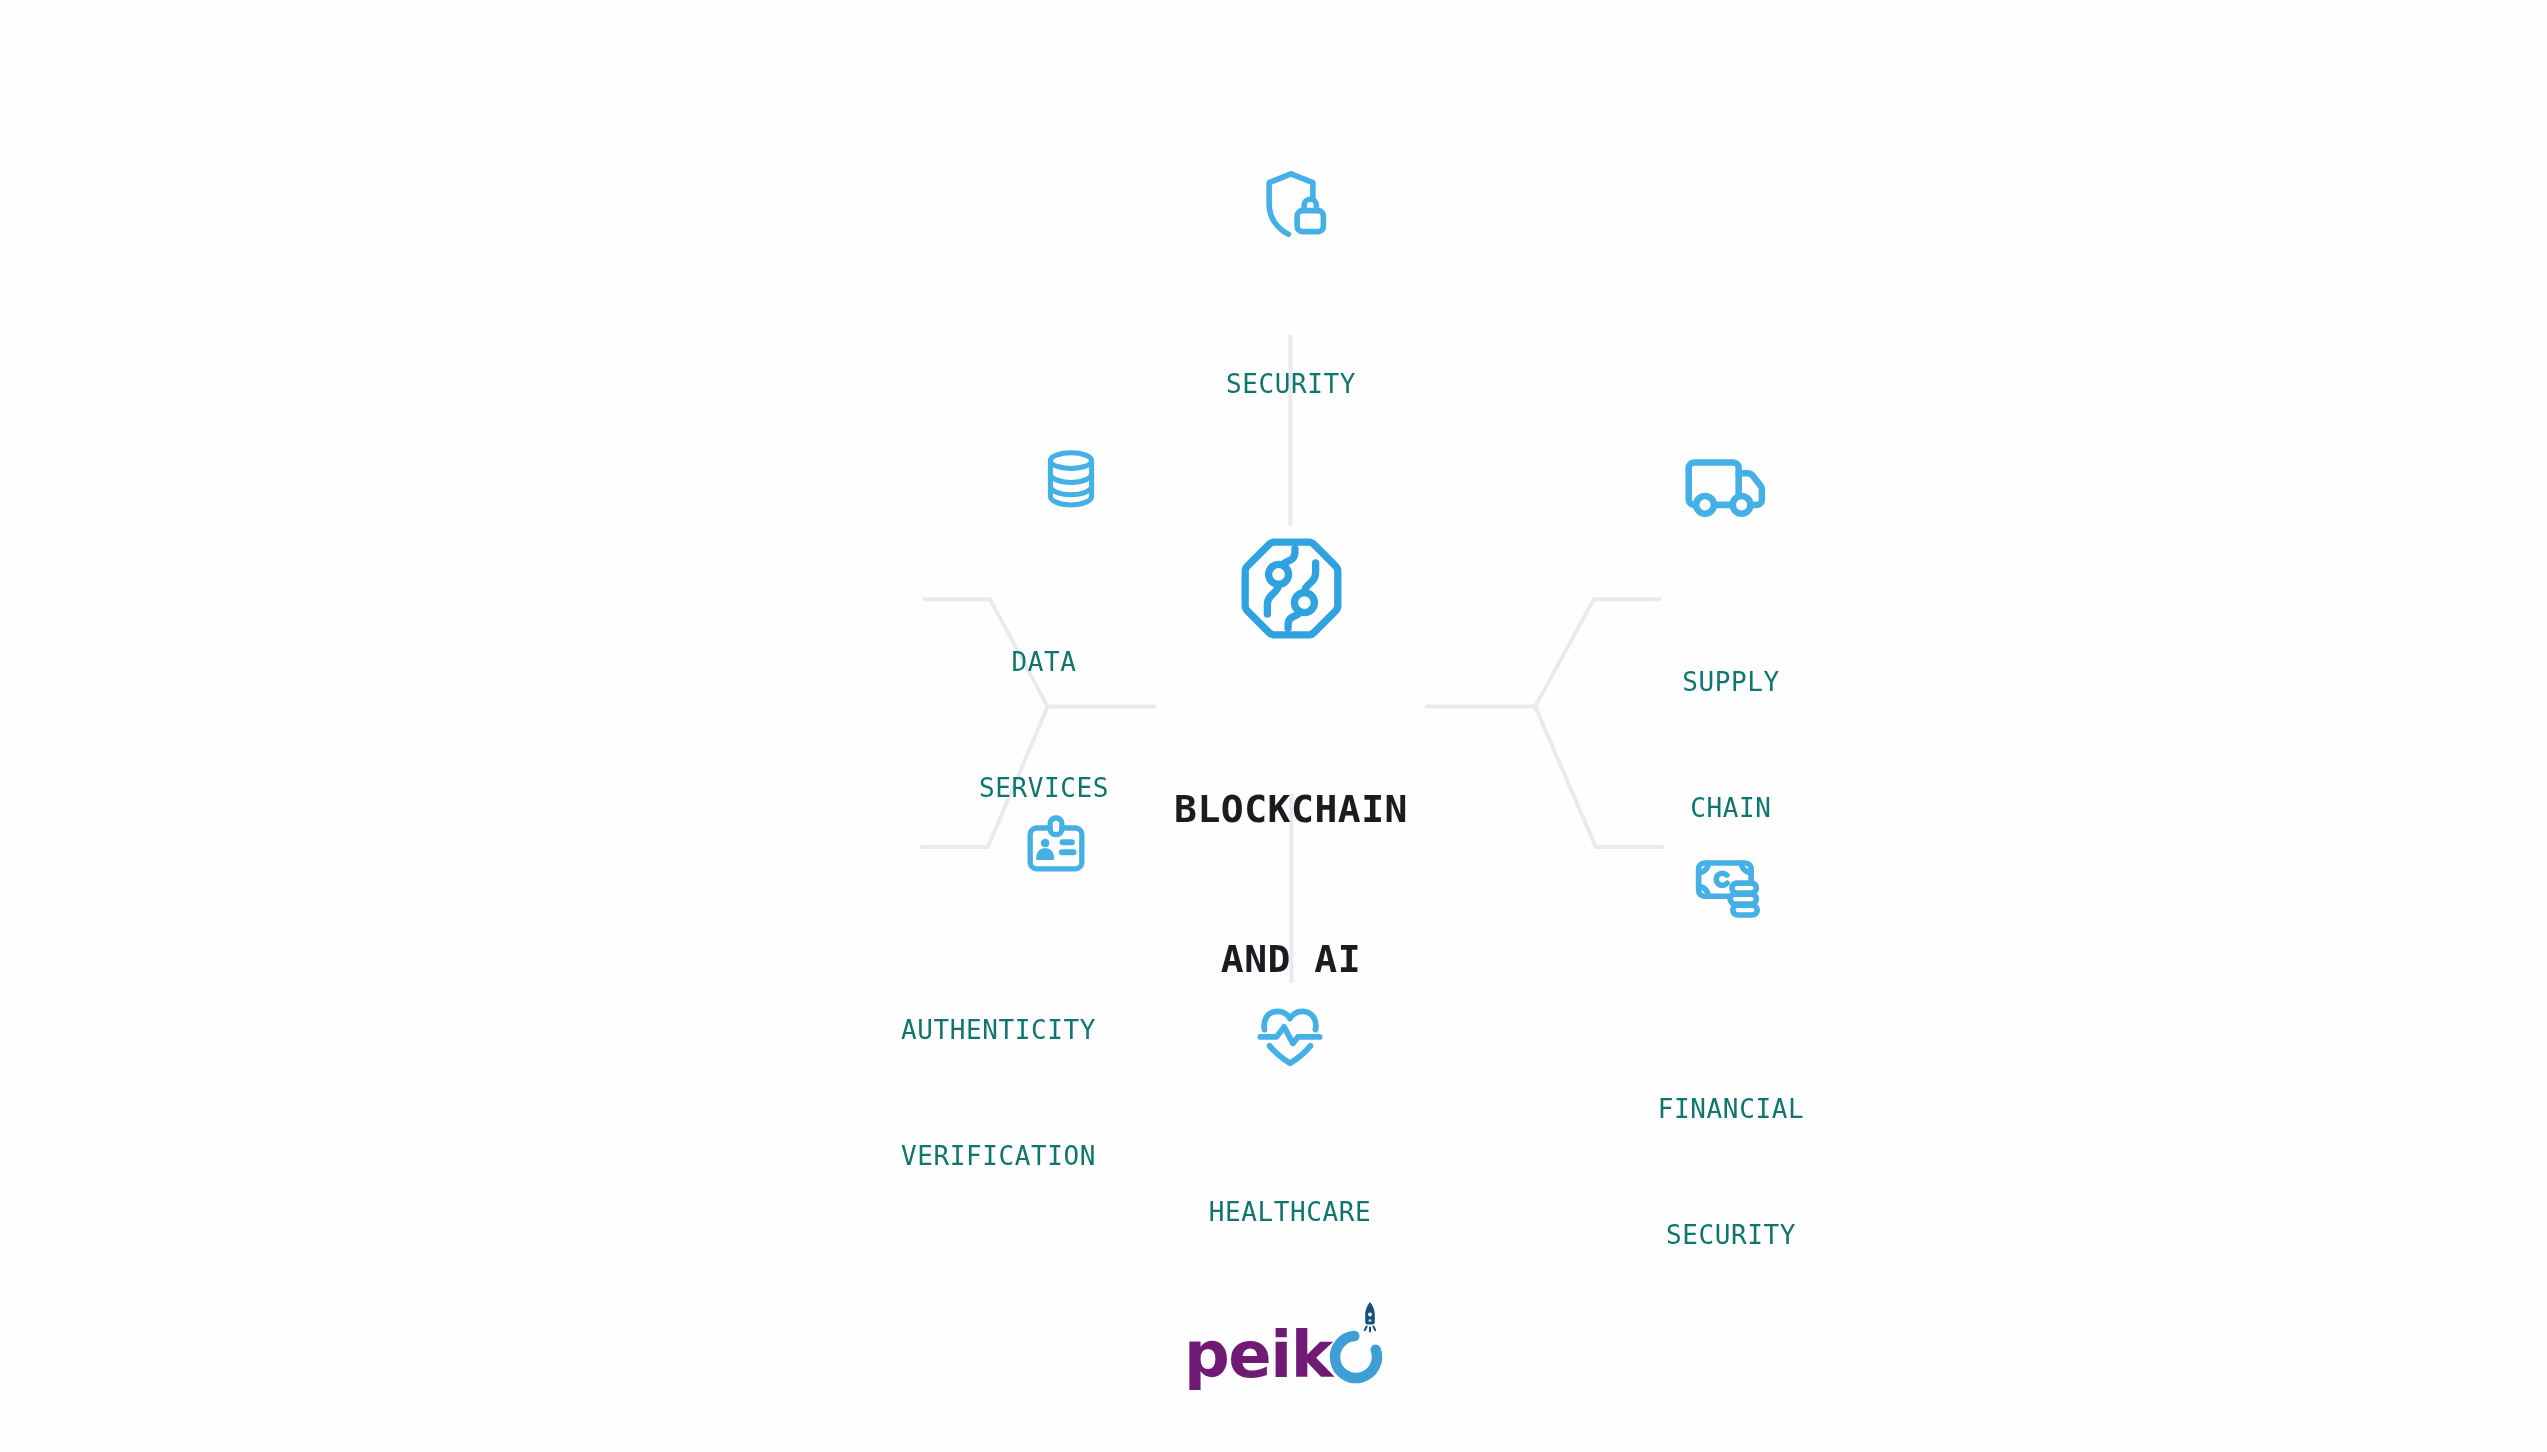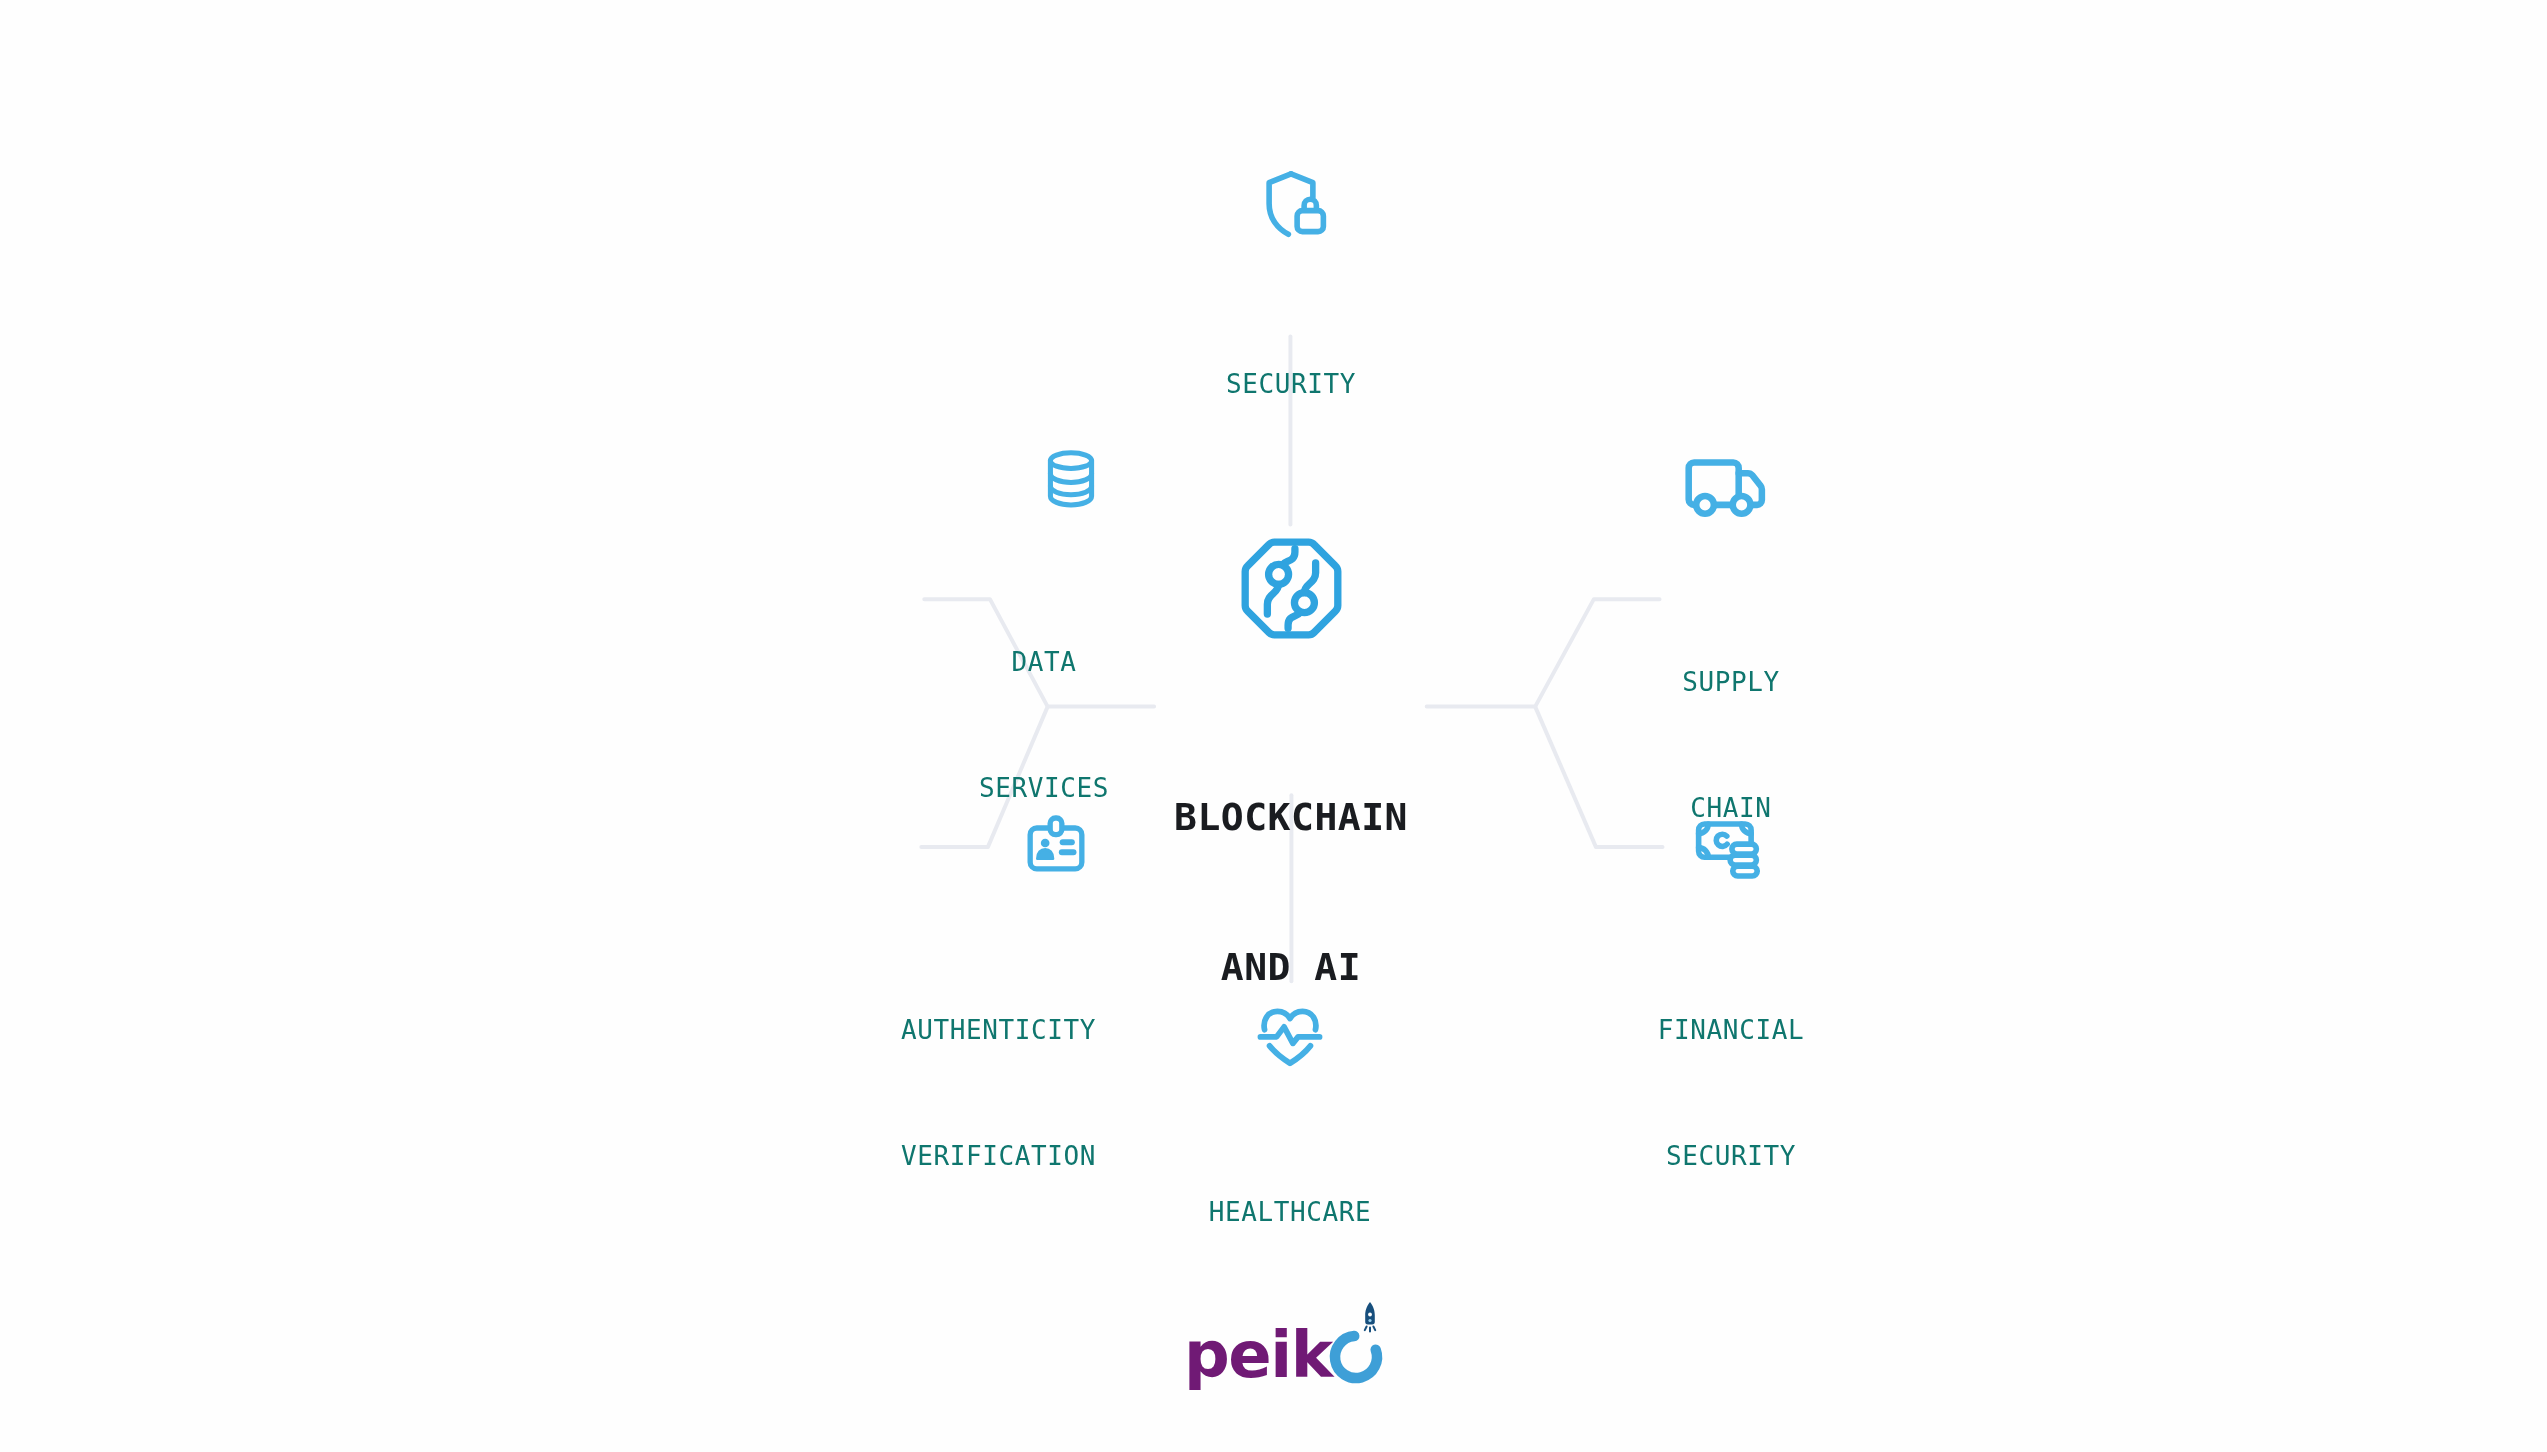--- a/index.html
+++ b/index.html
@@ -110,21 +110,21 @@
       <path d="M28 20.5 h5.5" stroke-width="3.6"></path>
       <path d="M27.5 26.5 h7" stroke-width="3.6"></path>
     </svg>
   </div>
   <div class="node-label" style="margin-top:37px;">
     <div>AUTHENTICITY</div>
     <div>VERIFICATION</div>
   </div>
 </div>
 
-<div class="node" style="left:1482px; top:810px;">
+<div class="node" style="left:1482px; top:849px;gap:40px;">
   <div class="icon-box">
     <svg width="84" height="84" viewBox="0 0 48 48" fill="none" stroke="#45b0e5" stroke-width="3.2" stroke-linecap="round" stroke-linejoin="round">
       <rect x="5.5" y="8" width="30" height="19" rx="3.4"></rect>
       <path d="M11 8 A5.5 5.5 0 0 1 5.5 13.5"></path>
       <path d="M5.5 21.5 A5.5 5.5 0 0 1 11 27"></path>
       <path d="M30 8 A5.5 5.5 0 0 0 35.5 13.5"></path>
       <path d="M21.6 14.9 a3.5 3.5 0 1 0 0.2 4.6"></path>
       <rect x="24.5" y="19.5" width="14" height="5.6" rx="2.8" fill="#fefefe"></rect>
       <rect x="23.5" y="25.8" width="15" height="5.6" rx="2.8" fill="#fefefe"></rect>
       <rect x="25" y="32.1" width="14" height="5.6" rx="2.8" fill="#fefefe"></rect>
@@ -142,21 +142,21 @@
       <path d="M9.8 20.5 C8.6 15 11.8 10.2 17 10.2 c3.1 0 5.6 1.6 7 4 c1.4 -2.4 3.9 -4 7 -4 c5.2 0 8.4 4.8 7.2 10.3"></path>
       <path d="M7.5 24.5 h9 l4.2 -5.6 4.9 9.2 2.9 -3.6 h12"></path>
       <path d="M12.6 29.5 c2.7 3.4 6.4 6.6 11.4 9.7 c5 -3.1 8.7 -6.3 11.4 -9.7"></path>
     </svg>
   </div>
   <div class="node-label" style="margin-top:28px;">
     <div>HEALTHCARE</div>
   </div>
 </div>
 
-<div class="node" style="left:1042px; top:530px;gap:8px;">
+<div class="node" style="left:1042px; top:530px;">
   <div class="icon-box">
     <svg width="117" height="117" viewBox="0 0 48 48" fill="none" stroke="#2fa3df" stroke-width="3" stroke-linecap="round" stroke-linejoin="round">
       <path d="M17 5 H31 A3.2 3.2 0 0 1 33.3 6 L42 14.7 A3.2 3.2 0 0 1 43 17 V31 A3.2 3.2 0 0 1 42 33.3 L33.3 42 A3.2 3.2 0 0 1 31 43 H17 A3.2 3.2 0 0 1 14.7 42 L6 33.3 A3.2 3.2 0 0 1 5 31 V17 A3.2 3.2 0 0 1 6 14.7 L14.7 6 A3.2 3.2 0 0 1 17 5 Z"></path>
       <circle cx="18.7" cy="18.2" r="4.1" fill="#fefefe"></circle>
       <circle cx="29.3" cy="29.8" r="4.1" fill="#fefefe"></circle>
       <path d="M18.7 22.3 c0 4 -4.6 3.6 -4.6 8.2 v4"></path>
       <path d="M29.3 25.7 c0 -4 4.6 -3.6 4.6 -8.2 v-4"></path>
       <path d="M20.3 14.3 C21.5 12.4 25.4 13.2 25.4 9 V7.7"></path>
       <path d="M27.7 33.7 C26.5 35.6 22.6 34.8 22.6 39 V40.3"></path>
     </svg>

